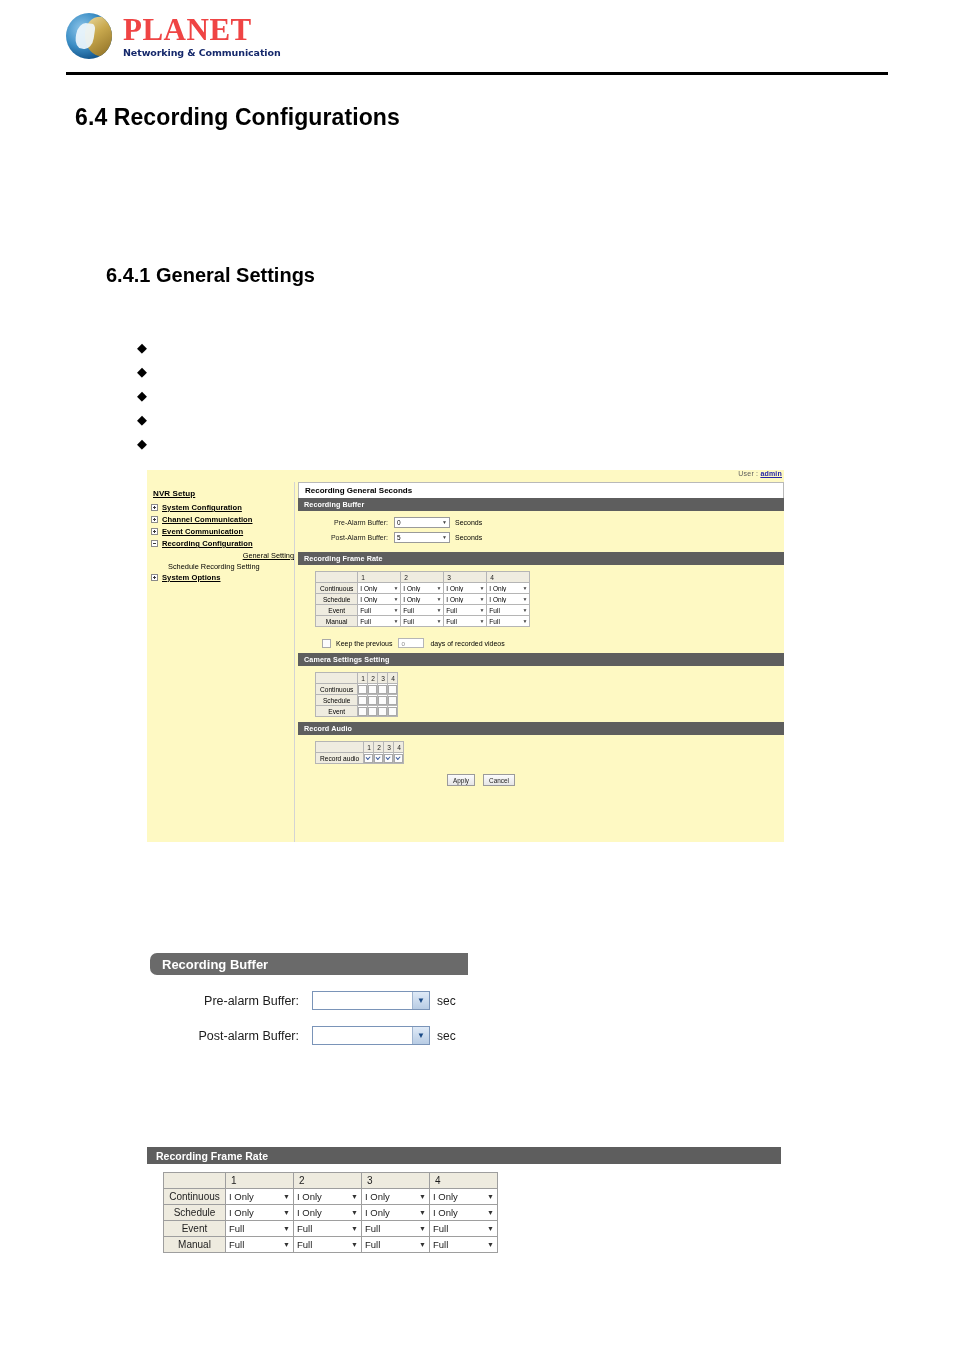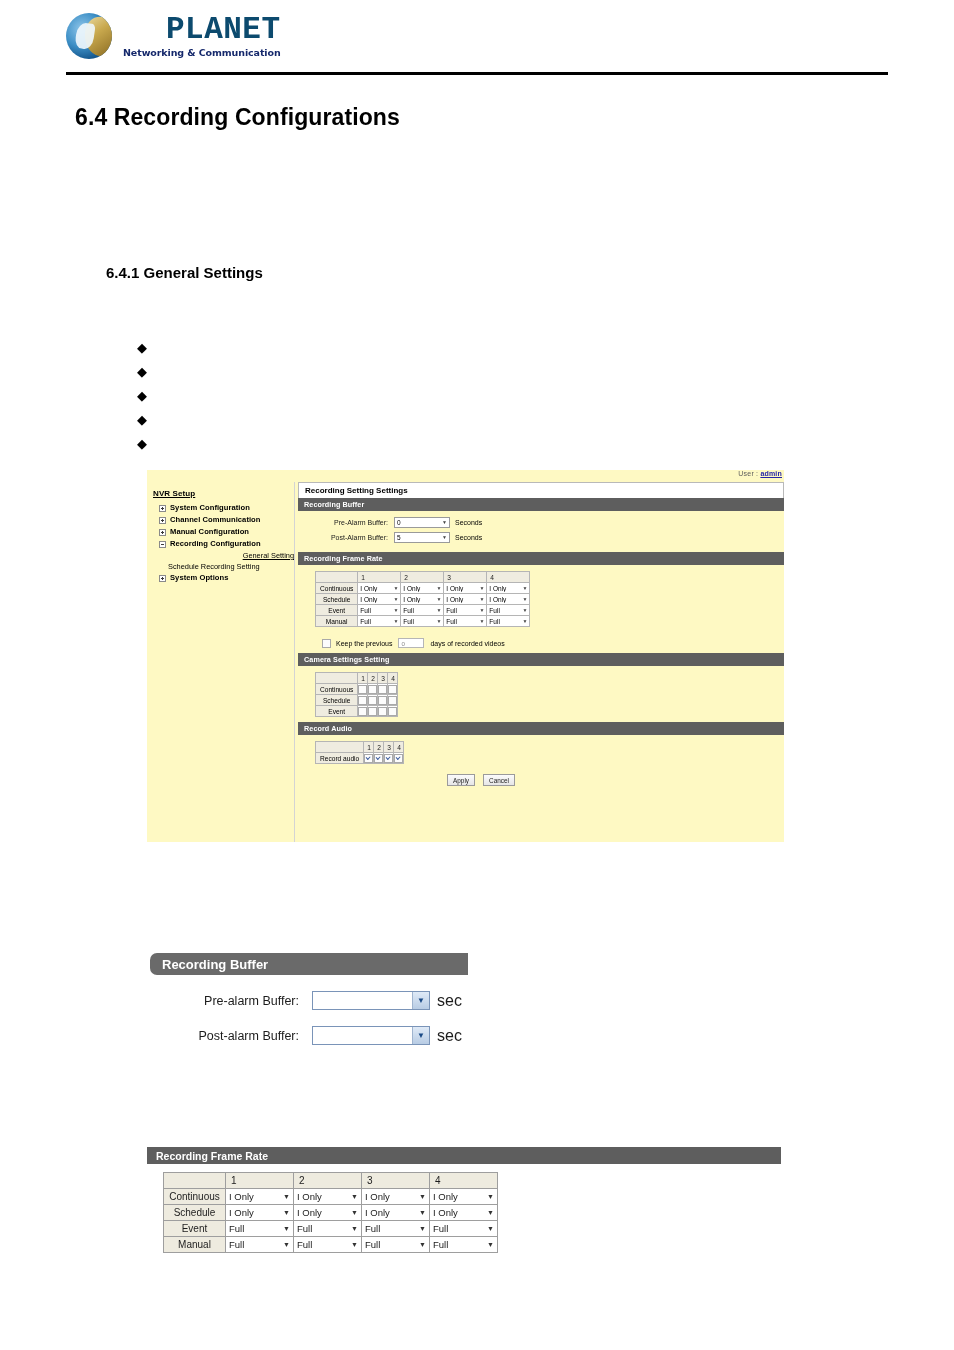--- a/index.html
+++ b/index.html
@@ -55,26 +55,25 @@
     background: #eef6fc;
     border-radius: 50% 20% 46% 40%;
     transform: rotate(8deg);
     opacity: .92;
   }
   .logo-text {
     margin-left: 11px;
     line-height: 1;
   }
   .logo-title {
-    font-family: Liberation Mono, monospace;
+    font-family: Liberation Serif, serif;
     font-size: 31px;
     font-weight: bold;
     letter-spacing: 0.5px;
-    color: #0c4a6e;
-    text-align: right;
+    color: #ef4444;
   }
   .logo-sub {
     font-family: "DejaVu Sans", sans-serif;
     font-size: 9.5px;
     font-weight: bold;
     color: #15286b;
     margin-top: 3px;
     letter-spacing: -0.1px;
   }
   .header-rule {
@@ -89,21 +88,21 @@
   .h-section {
     position: absolute;
     left: 75px; top: 104px;
     font-size: 23px;
     font-weight: bold;
     letter-spacing: 0.1px;
   }
   .h-sub {
     position: absolute;
     left: 106px; top: 264px;
-    font-size: 15px;
+    font-size: 20px;
     font-weight: bold;
   }
 
   
   .bullets {
     position: absolute;
     left: 137px; top: 335px;
   }
   .bullet-row {
     height: 24px;
@@ -156,26 +155,27 @@
   }
   .side-title {
     font-size: 8px;
     font-weight: bold;
     text-decoration: underline;
     margin: 0 0 5px 6px;
     letter-spacing: .1px;
   }
   .tree-row {
     display: flex;
-    align-items: center;
+    align-items: flex-start;
     font-size: 7.6px;
     font-weight: bold;
-    margin: 0 0 3px 12px;
+    margin: 0 0 3px 4px;
     letter-spacing: .05px;
     line-height: 9px;
+    text-decoration: underline;
   }
   .tree-exp {
     width: 7px; height: 7px;
     border: 1px solid #8a8a8a;
     box-sizing: border-box;
     margin-right: 4px;
     margin-top: 1px;
     position: relative;
     background: #fff;
     flex: none;
@@ -415,21 +415,21 @@
     background: linear-gradient(#dfeaf7, #b8cce4);
     border-left: 1px solid #9fb4cf;
     display: flex;
     align-items: center;
     justify-content: center;
     font-size: 8px;
     color: #1a4a86;
   }
   .fig2-unit {
     margin-left: 7px;
-    font-size: 16px;
+    font-size: 12px;
     color: #1c1c1c;
   }
 
   
   .fig3 {
     position: absolute;
     left: 147px; top: 1147px;
     width: 634px;
   }
   .bar-md {
@@ -544,37 +544,37 @@
       <div class="tree-row">
         <span class="tree-exp plus"></span>
         <span>System Configuration</span>
       </div>
       <div class="tree-row">
         <span class="tree-exp plus"></span>
         <span>Channel Communication</span>
       </div>
       <div class="tree-row">
         <span class="tree-exp plus"></span>
-        <span>Manual Configuration</span>
+        <span>Event Communication</span>
       </div>
       <div class="tree-row">
         <span class="tree-exp"></span>
         <span>Recording Configuration</span>
       </div>
       <div class="tree-leaf active">General Setting</div>
       <div class="tree-leaf">Schedule Recording Setting</div>
       <div class="tree-row">
         <span class="tree-exp plus"></span>
         <span>System Options</span>
       </div>
     </div>
 
     <div class="nvr-main">
 
-      <div class="panel-title">Recording Setting Settings</div>
+      <div class="panel-title">Recording General Seconds</div>
 
       <div class="bar">Recording Buffer</div>
       <div class="sect">
         <div class="field-row">
           <span class="field-label">Pre-Alarm Buffer:</span>
           <span class="mini-select">
             <span class="cv">0</span>
             <span class="ar">▼</span>
           </span>
           <span class="unit">Seconds</span>

